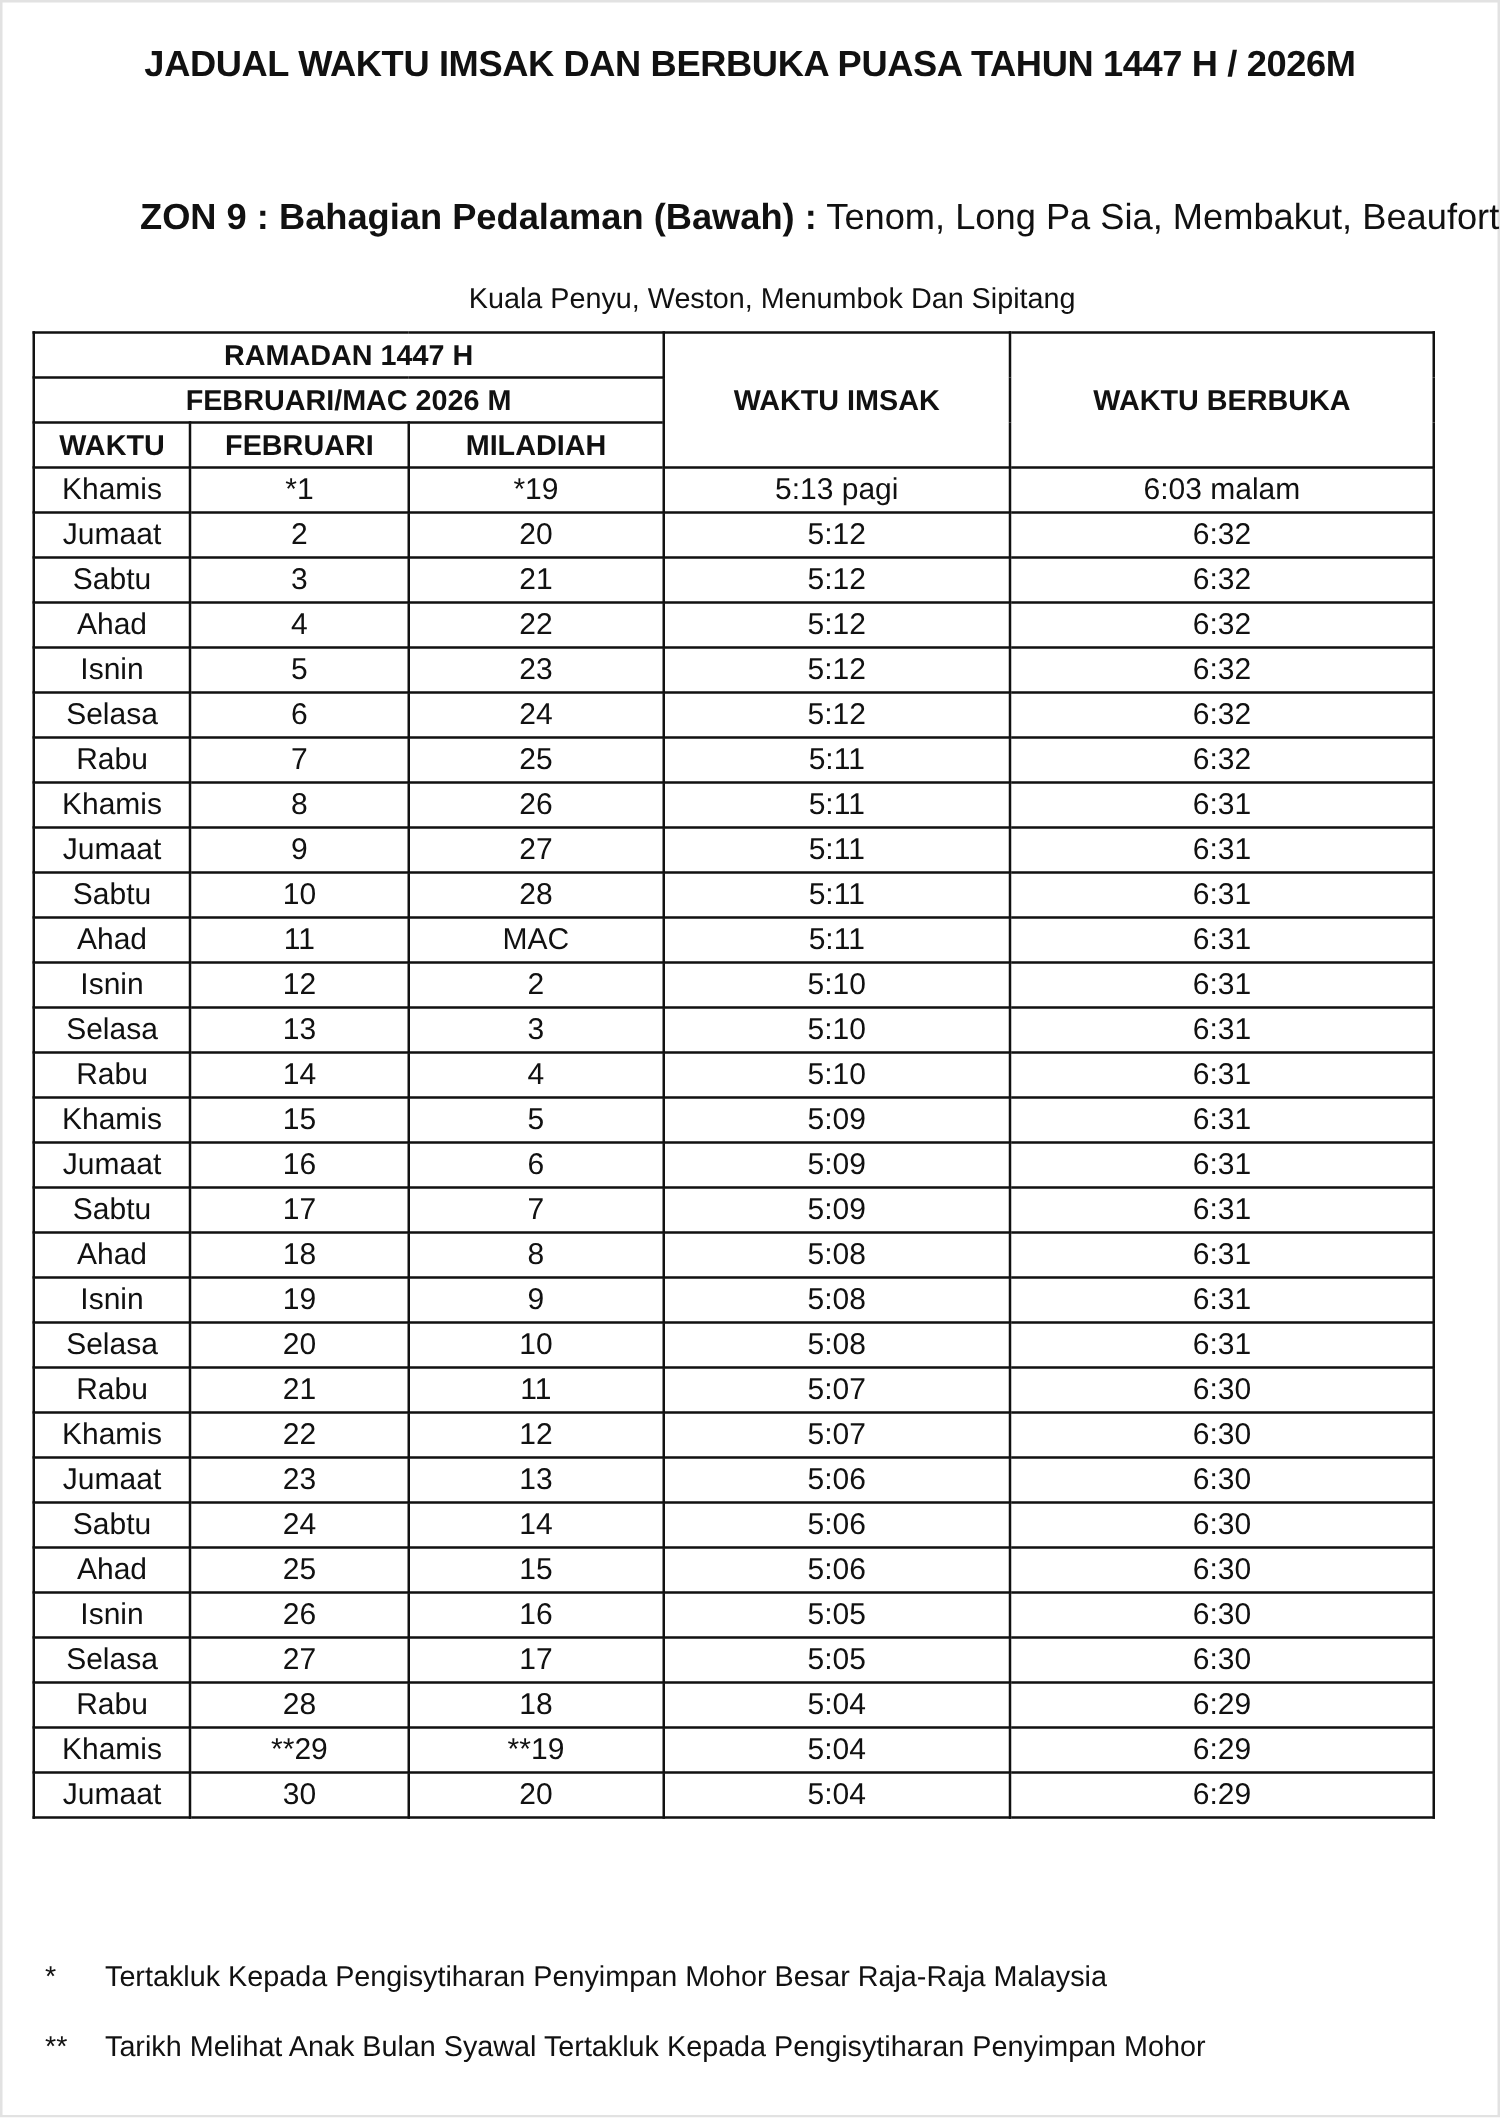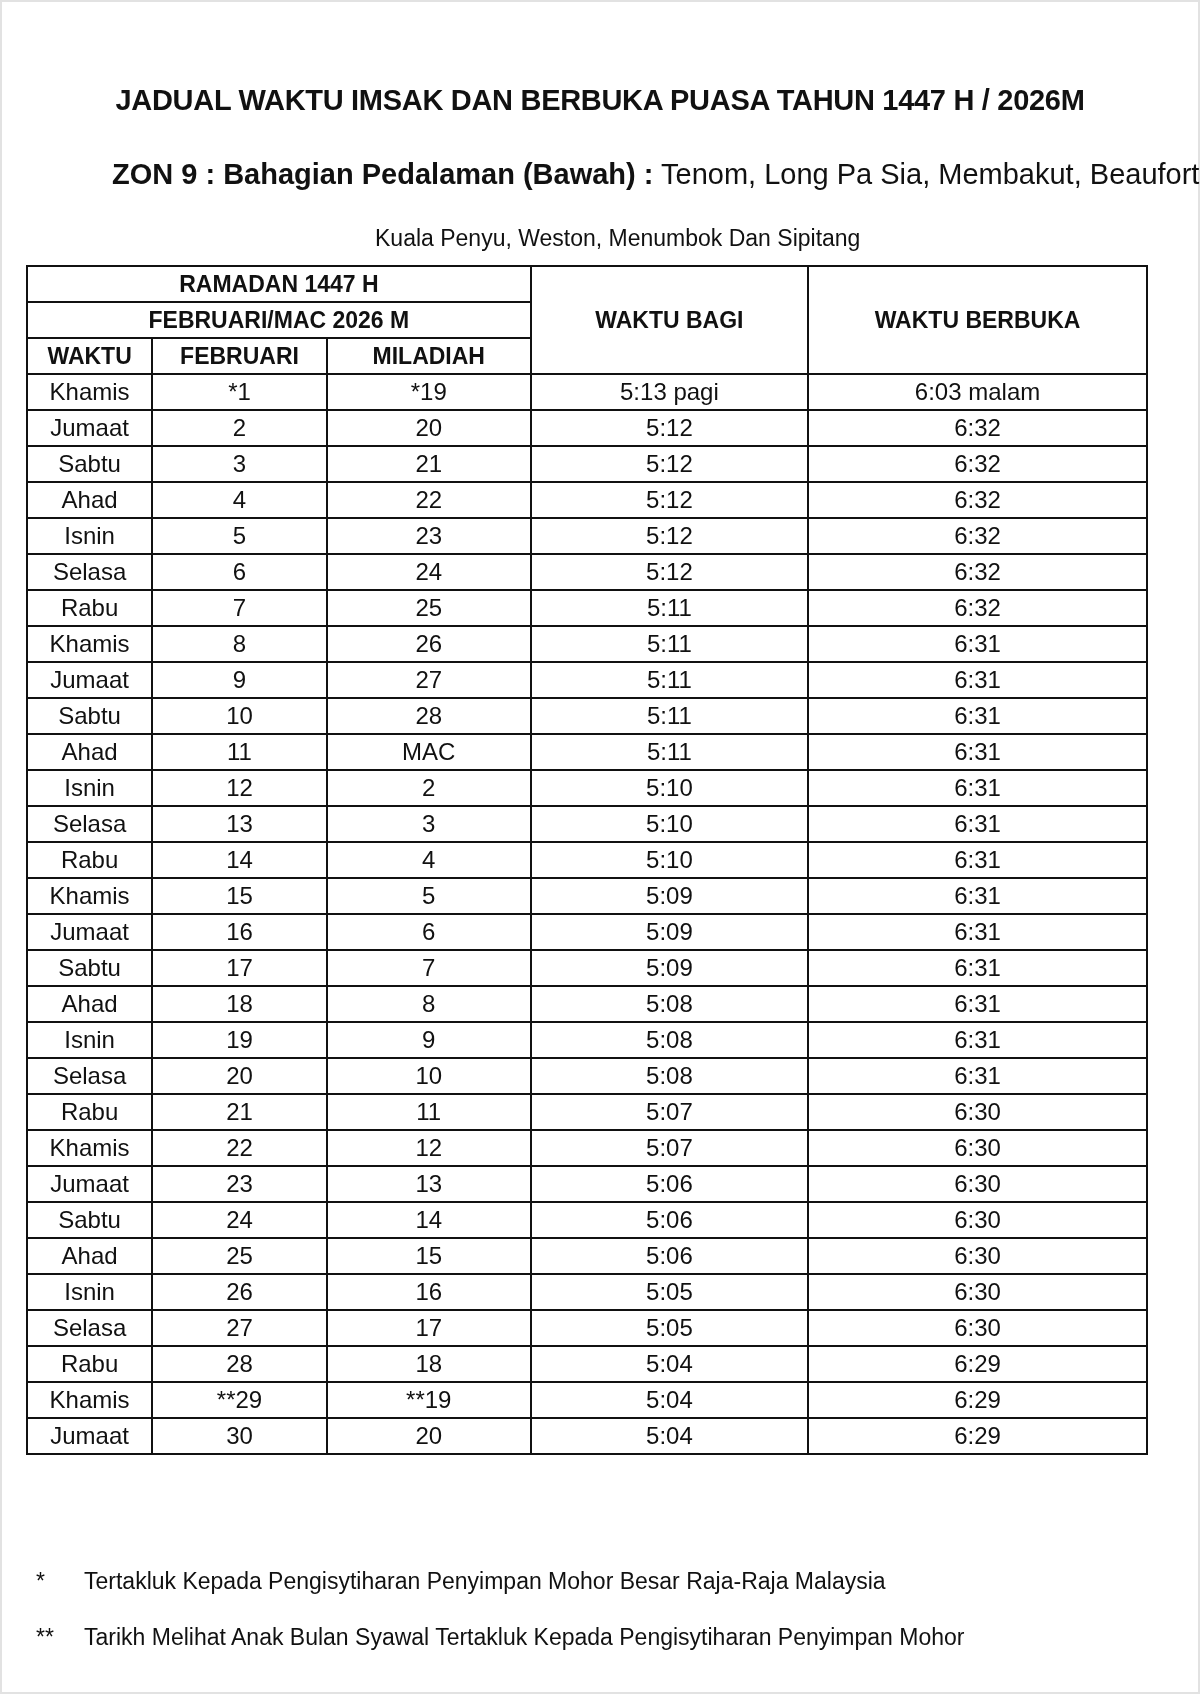--- a/index.html
+++ b/index.html
@@ -1,19 +1,19 @@
 <!DOCTYPE html>
 <html><head>
 <meta charset="utf-8">
 <style>
   html, body { margin:0; padding:0; }
   body { width:1200px; height:1694px; background:#ffffff; font-family:"Liberation Sans", sans-serif; color:#111; }
   .page { position:relative; width:1196px; height:1690px; border:2px solid #e2e2e2; background:#fff; }
   .title { position:absolute; left:0; width:1196px; text-align:center; font-weight:bold; font-size:29px; letter-spacing:-0.3px; }
-  .t1 { top:34px;margin-top:48px; }
+  .t1 { top:34px; }
   .t2 { top:80px; }
   .zone1 { position:absolute; top:156px; left:110px; font-size:29px; white-space:nowrap; }
   .zone1 b { font-weight:bold; }
   .zone2 { position:absolute; top:191px; left:373px; font-size:23px; white-space:nowrap;margin-top:32px; }
   table { position:absolute; top:263px; left:24px; width:1122px; border-collapse:collapse; font-size:24px; }
   td, th { border:2px solid #111; text-align:center; padding:0; height:34px; line-height:34px; }
   th { font-weight:bold; font-size:23px; }
   .c1{width:125px}.c2{width:175px}.c3{width:206px}.c4{width:284px}.c5{width:347px}
   .foot { position:absolute; left:34px; font-size:23px; white-space:nowrap; }
   .foot .mk { display:inline-block; width:48px; }
@@ -29,21 +29,21 @@
   <div class="zone1">
     <b>ZON 9 : Bahagian Pedalaman (Bawah) :</b>
     <span>Tenom, Long Pa Sia, Membakut, Beaufort,</span>
   </div>
   <div class="zone2">Kuala Penyu, Weston, Menumbok Dan Sipitang</div>
 
   <table>
     <thead>
       <tr>
         <th colspan="3">RAMADAN 1447 H</th>
-        <th rowspan="3" class="c4">WAKTU BAGI</th>
+        <th rowspan="3" class="c4">WAKTU IMSAK</th>
         <th rowspan="3" class="c5">WAKTU BERBUKA</th>
       </tr>
       <tr>
         <th colspan="3">FEBRUARI/MAC 2026 M</th>
       </tr>
       <tr>
         <th class="c1">WAKTU</th>
         <th class="c2">FEBRUARI</th>
         <th class="c3">MILADIAH</th>
       </tr>

